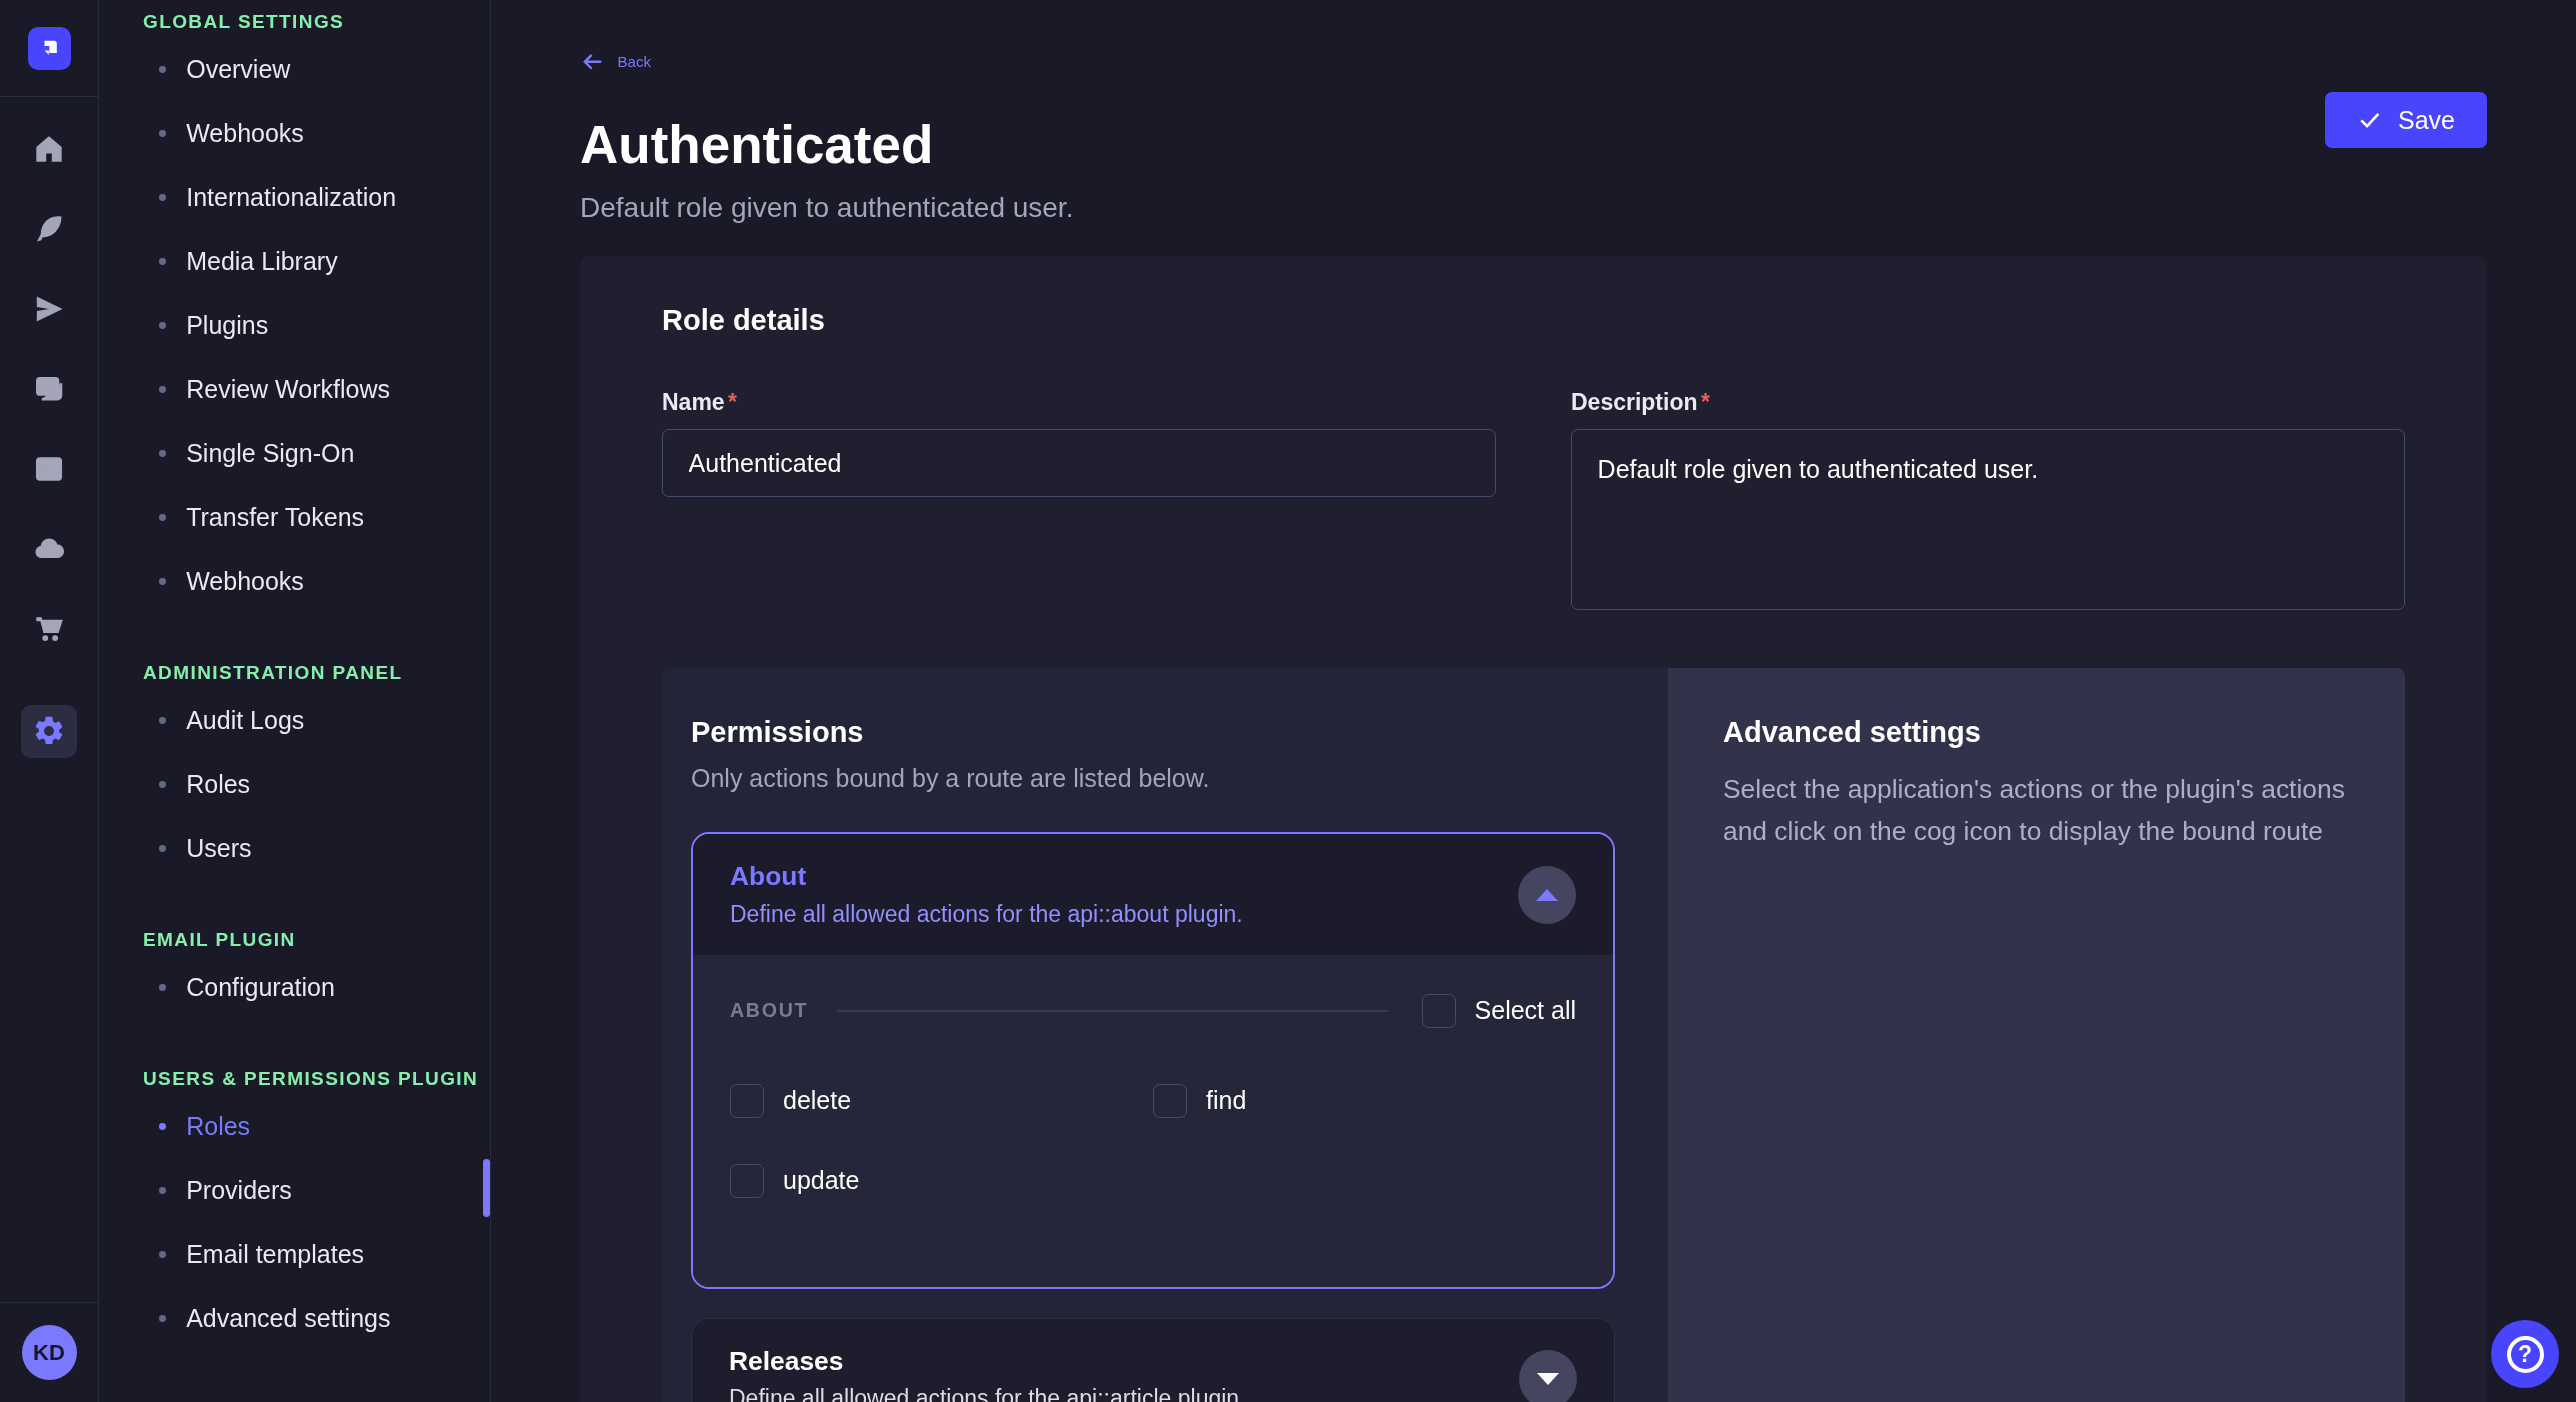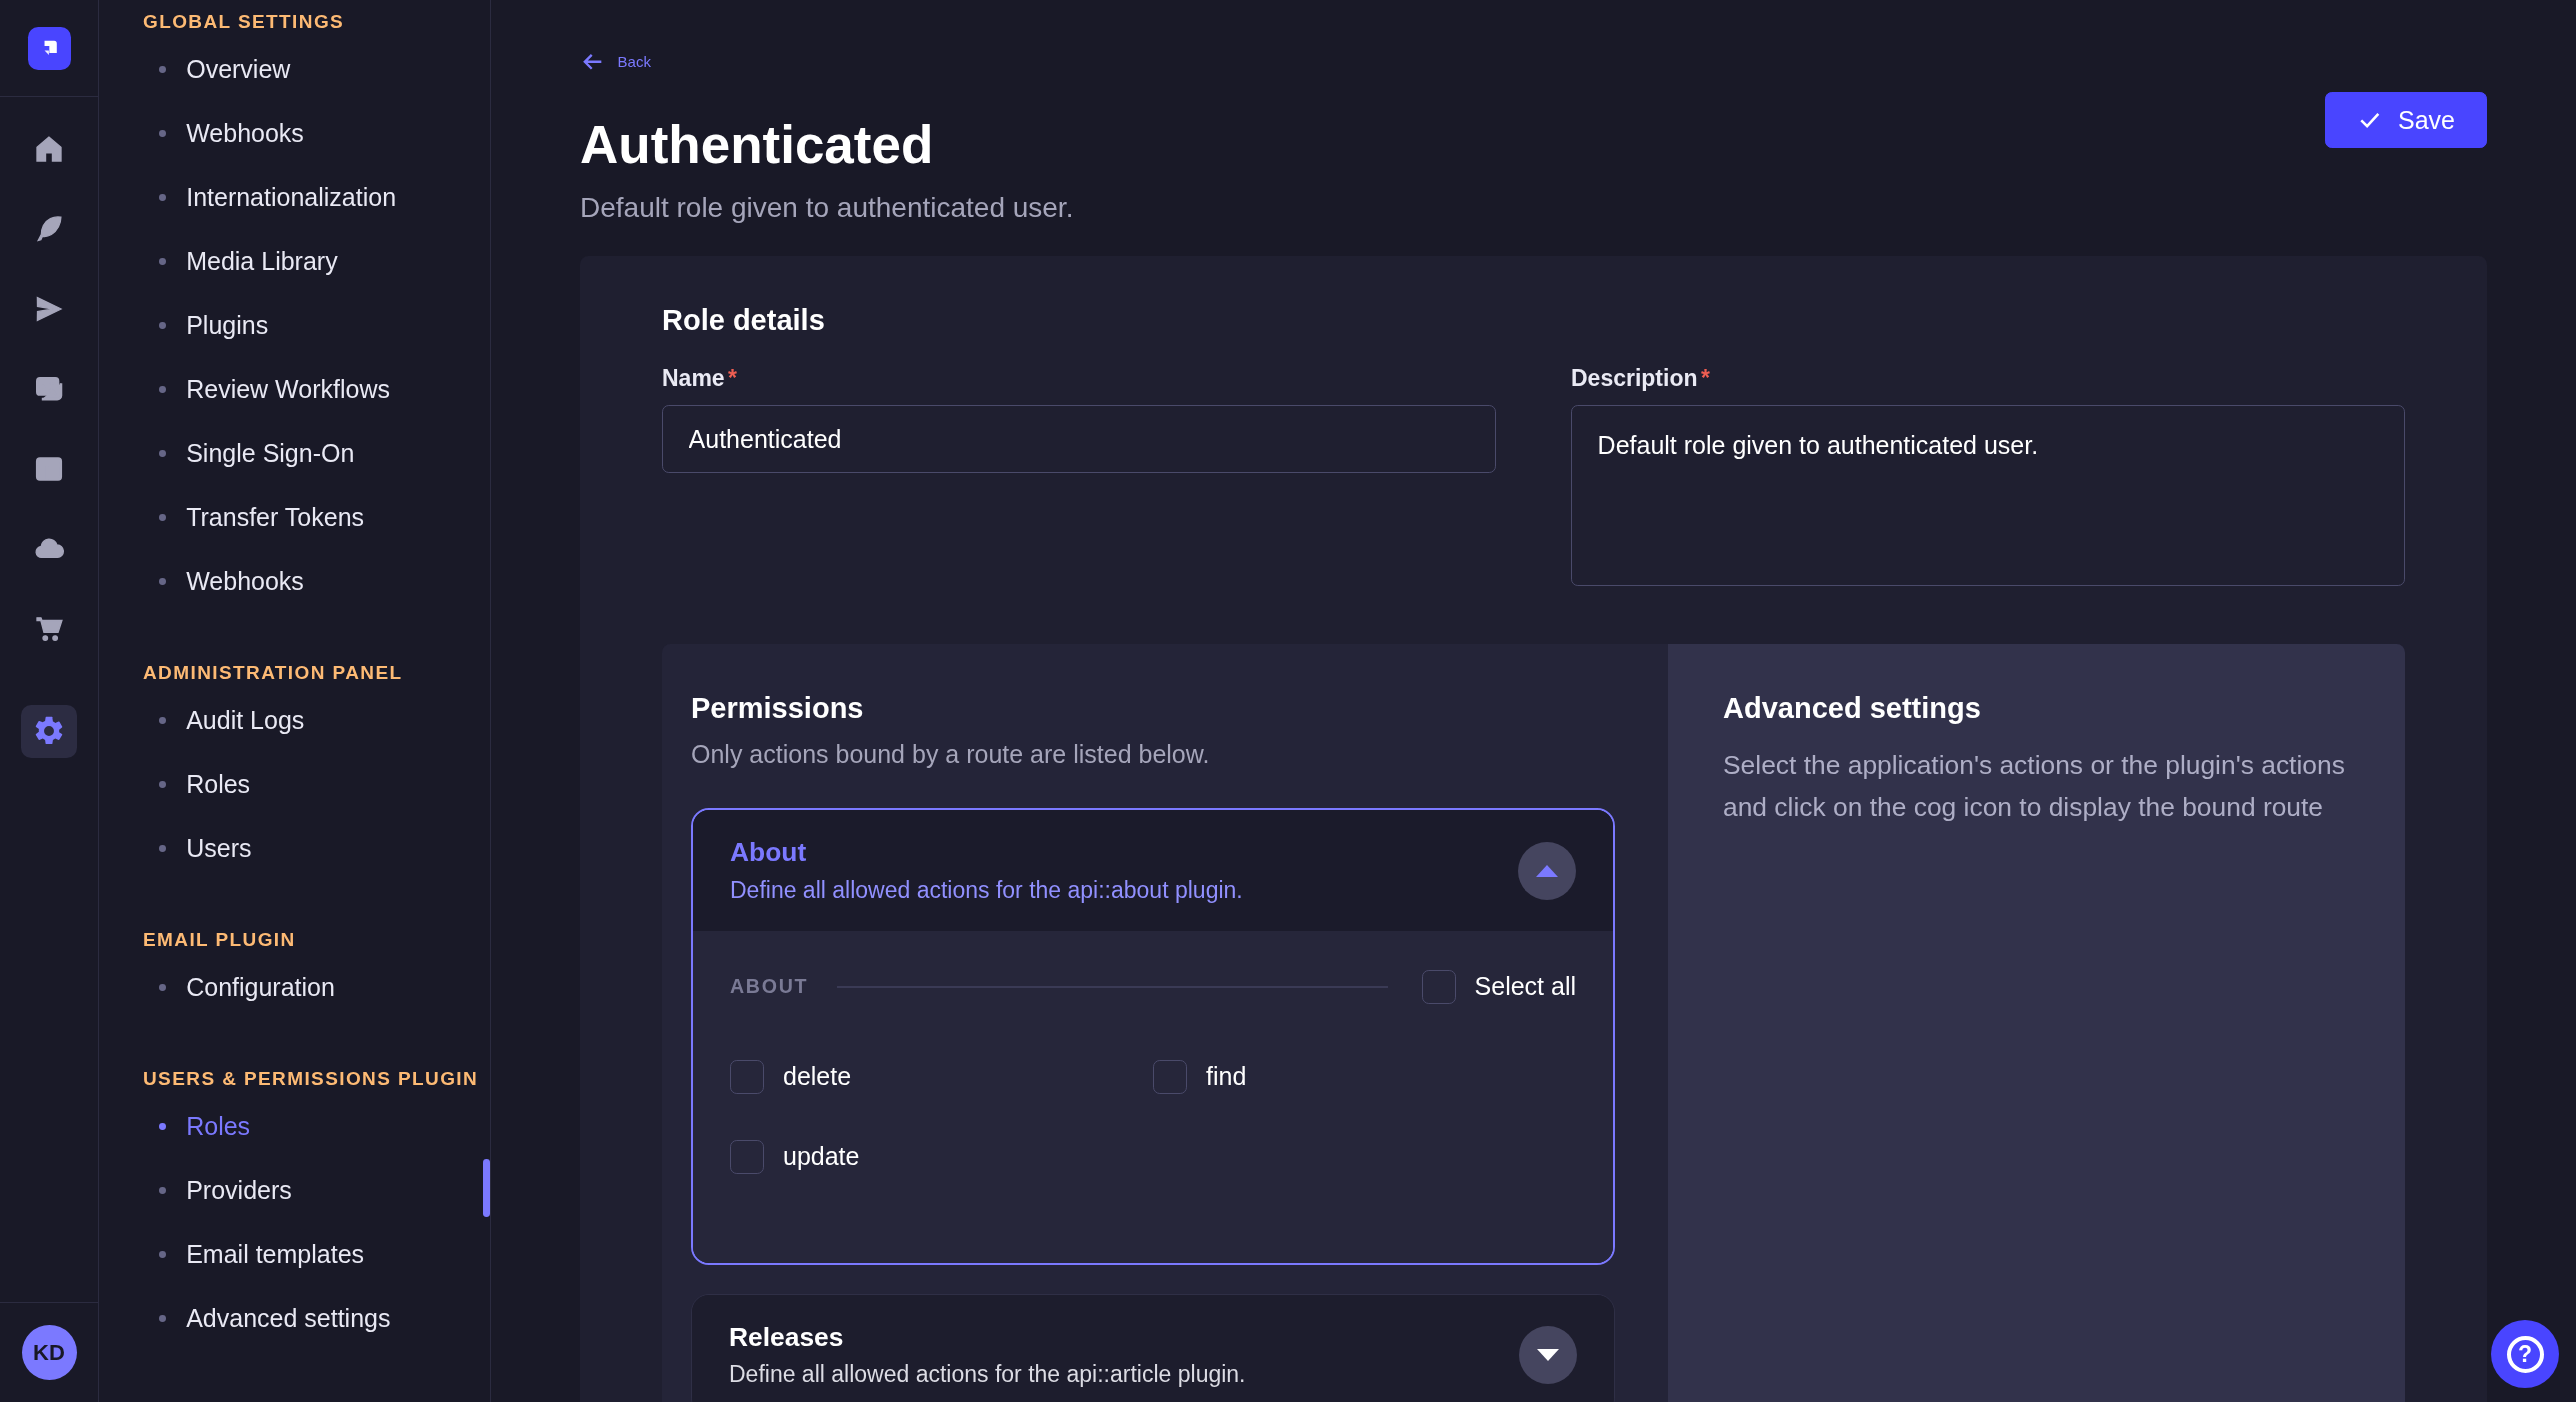--- a/index.html
+++ b/index.html
@@ -30,21 +30,21 @@
   .avatar { width:55px; height:55px; border-radius:50%; background:#7b79ff;
             color:#181826; font-size:22px; font-weight:bold; display:flex;
             align-items:center; justify-content:center; cursor:pointer; }
 
   
   .sidebar { width:392px; flex:none; background:#191927; position:relative;
              border-right:0.9px solid #2b2b40; padding-top:6.8px; overflow:hidden; }
   .side-section + .side-section { margin-top:44px; }
   .side-title { height:31px; display:flex; align-items:center; padding-left:44px;
                 font-size:19px; font-weight:bold; letter-spacing:1.4px;
-                color:#fdba74; }
+                color:#86efac; }
   .side-item { height:64px; display:flex; align-items:center; gap:20.4px;
                padding-left:60px; font-size:25px; color:#e9e9f4; cursor:pointer; }
   .side-item .dot { width:6.8px; height:6.8px; border-radius:50%; background:#666687;
                     flex:none; }
   .side-item.active { color:#7b79ff; }
   .side-item.active .dot { background:#7b79ff; }
   .active-indicator { position:absolute; right:0; top:1159px; width:6.8px; height:58px;
                       background:#7b79ff; border-radius:3.4px; }
 
   
@@ -58,21 +58,21 @@
   .save-btn { position:absolute; right:0; top:92px; height:56px; padding:0 31px;
               background:#4945ff; border:0.9px solid #4945ff; border-radius:6.8px;
               color:#fff; font-size:25px; display:flex; align-items:center; gap:15.3px;
               cursor:pointer; font-family:inherit; }
   .save-btn svg { width:25.6px; height:25.6px; }
 
   
   .card { margin:32px 89px 0; background:#1f1f30; border-radius:8.5px;
           padding:48px 82px 0; flex:none; }
   .section-title { font-size:29px; font-weight:600; color:#fff; }
-  .fields { margin-top:28px; display:grid; grid-template-columns:1fr 1fr; gap:75px; }
+  .fields { margin-top:52px; display:grid; grid-template-columns:1fr 1fr; gap:75px; }
   .field-label { font-size:23px; font-weight:600; color:#eaeaf4; margin-bottom:13.6px; }
   .req { color:#ee5e52; margin-left:3.4px; }
   .text-input { width:100%; height:68px; background:transparent;
                 border:0.9px solid #4a4a6a; border-radius:6.8px; padding:0 25.6px;
                 color:#fff; font-size:25px; font-family:inherit; }
   .text-area { width:100%; height:181px; background:transparent;
                border:0.9px solid #4a4a6a; border-radius:6.8px; padding:22px 25.6px;
                color:#fff; font-size:25px; font-family:inherit; resize:none;
                line-height:1.4; }
 

